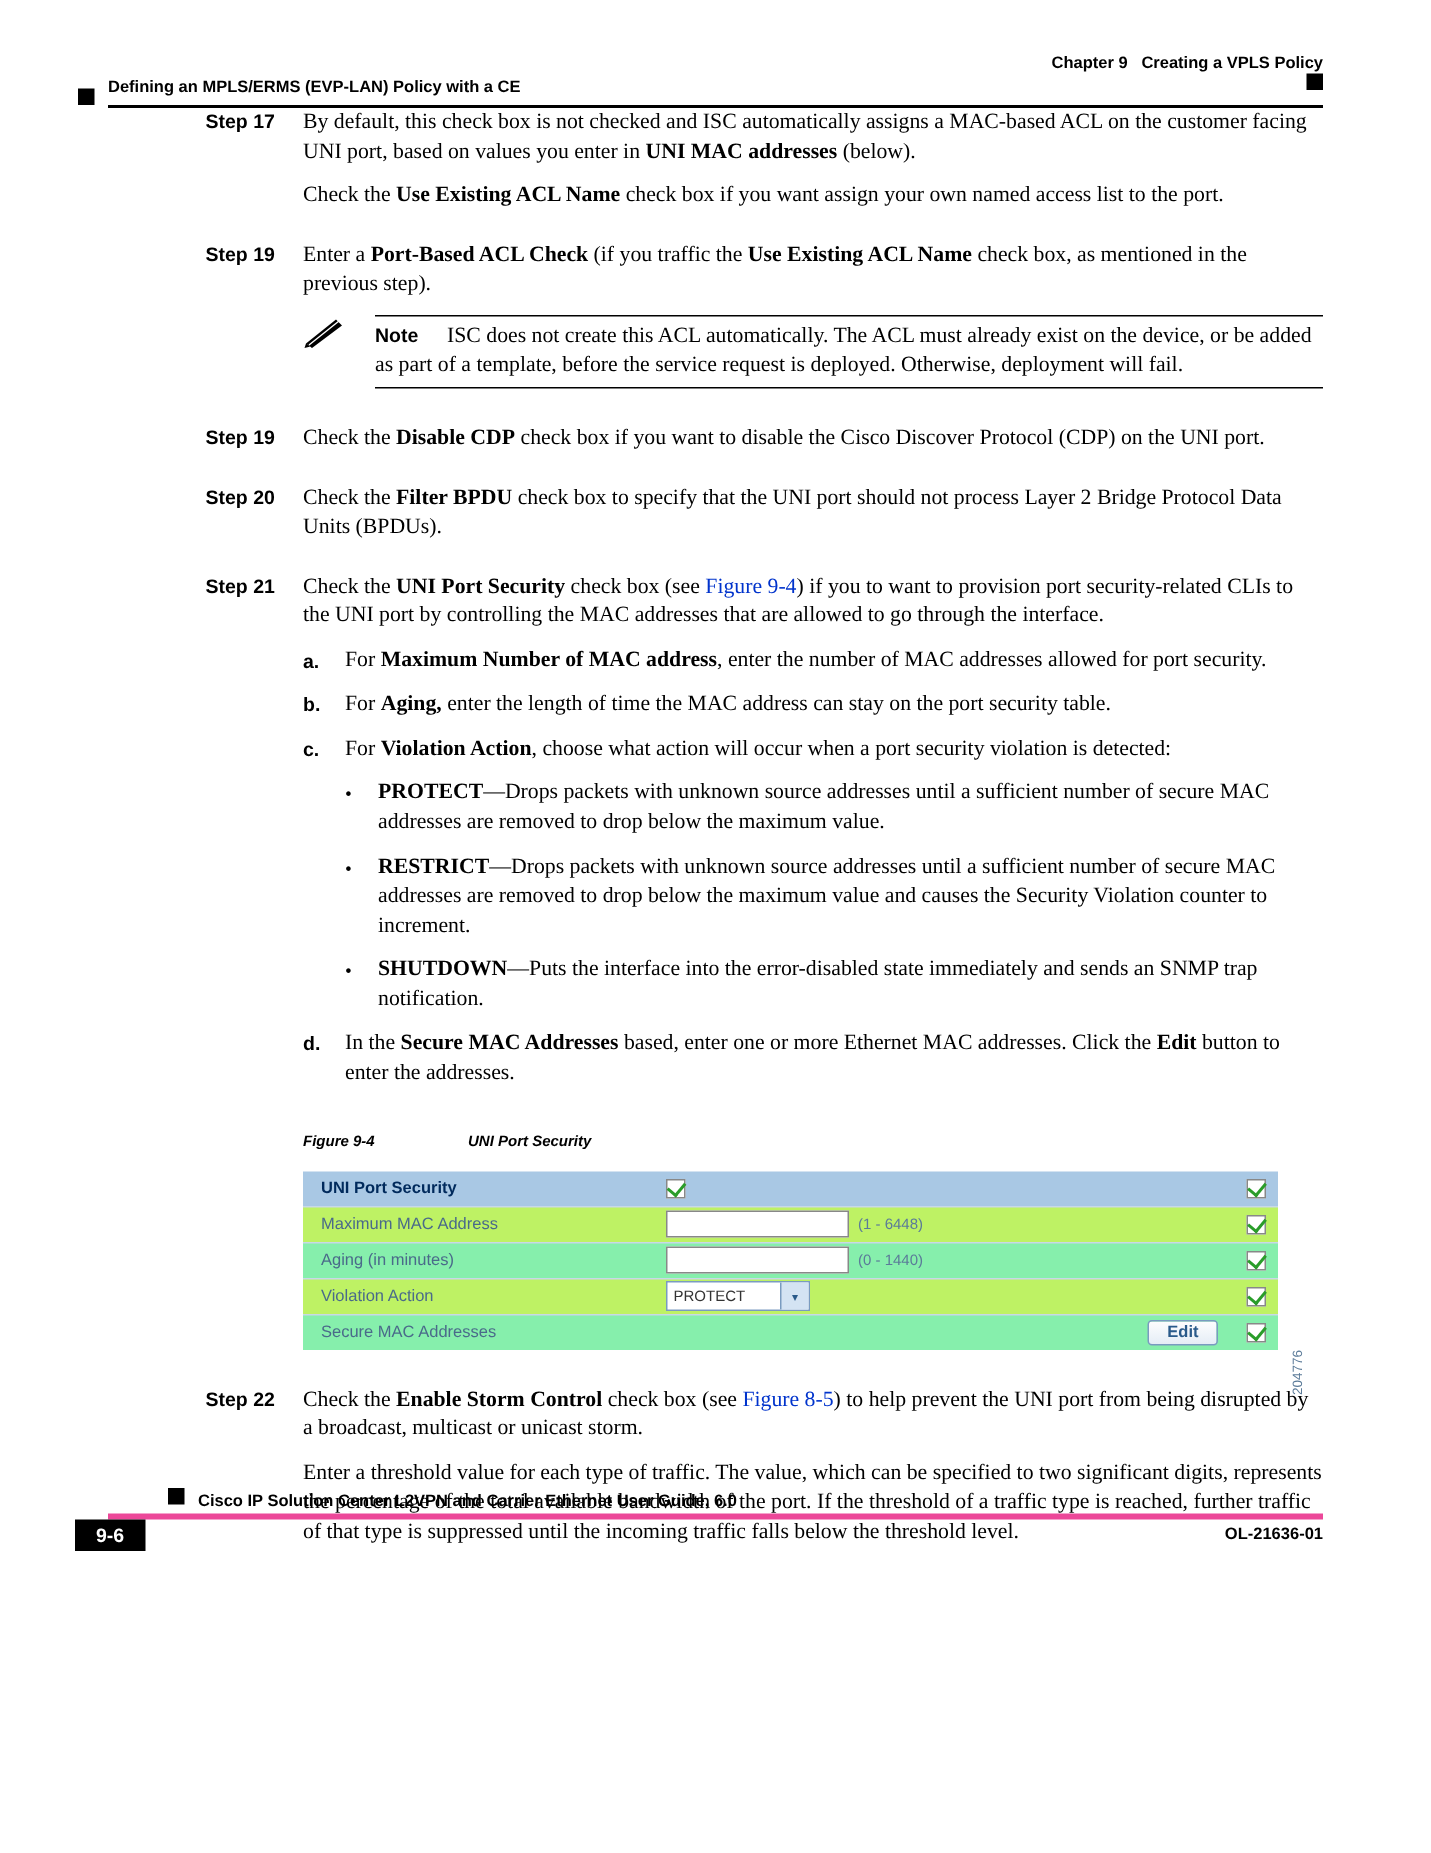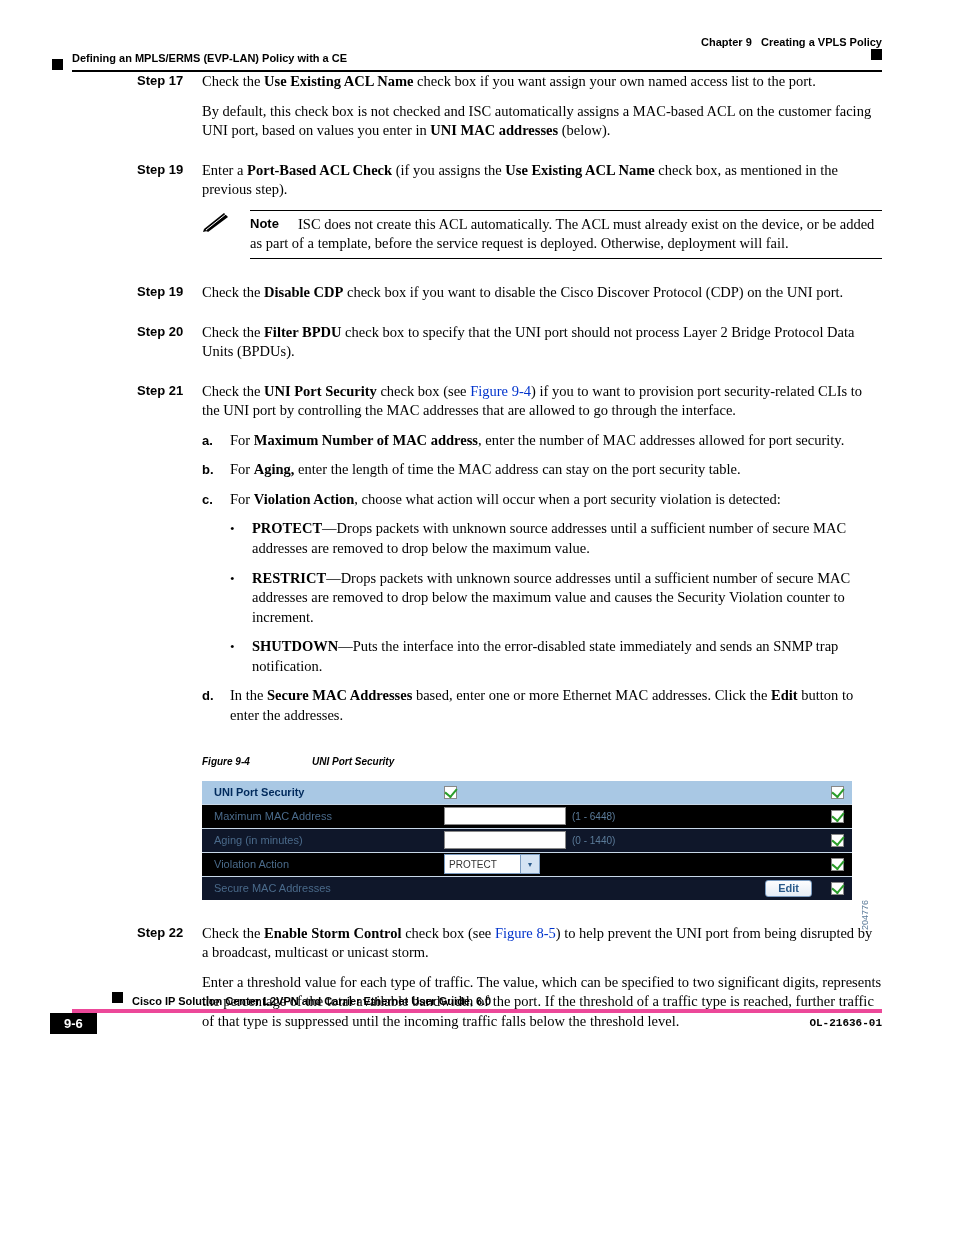--- a/index.html
+++ b/index.html
@@ -142,22 +142,22 @@
   .fig-row {
     height: 23px;
     display: flex;
     align-items: center;
     border-top: 1px solid #c8d8e8;
   }
   .fig-row.header-row {
     background: #a9c8e4;
     border-top: none;
   }
-  .fig-row.odd { background: #0f172a; justify-content: center; }
-  .fig-row.even { background: #000000; }
+  .fig-row.odd { background: #86efac; justify-content: center; }
+  .fig-row.even { background: #bef264; }
   .fig-label {
     width: 230px;
     padding-left: 12px;
     color: #4a6a8a;
   }
   .fig-row.header-row .fig-label {
     color: #002a5c;
     font-weight: bold;
   }
   .fig-control {
@@ -279,21 +279,21 @@
     color:#fff;
     font-family: Arial, Helvetica, sans-serif;
     font-size: 13px;
     font-weight: bold;
     padding: 3px 14px;
   }
   .footer .doc-id {
     position:absolute;
     right:0;
     top:4px;
-    font-family: Liberation Mono, monospace;
+    font-family: Liberation Sans, sans-serif;
     font-size: 11px;
     font-weight: bold;
   }
 </style>
 </head>
 <body>
 
 <div class="page">
 
   <div class="header">
@@ -303,29 +303,29 @@
     </div>
     <div class="section">Defining an MPLS/ERMS (EVP-LAN) Policy with a CE</div>
     <div class="end-mark"></div>
   </div>
 
   <div class="content">
 
     <div class="step-row">
       <div class="step-label">Step 17</div>
       <div class="step-body">
+        <p><span>By default, this check box is not checked and ISC automatically assigns a MAC-based ACL on the customer facing UNI port, based on values you enter in </span><span class="b">UNI MAC addresses</span><span> (below).</span></p>
         <p><span>Check the </span><span class="b">Use Existing ACL Name</span><span> check box if you want assign your own named access list to the port.</span></p>
-        <p><span>By default, this check box is not checked and ISC automatically assigns a MAC-based ACL on the customer facing UNI port, based on values you enter in </span><span class="b">UNI MAC addresses</span><span> (below).</span></p>
       </div>
     </div>
 
     <div class="step-row">
       <div class="step-label">Step 19</div>
       <div class="step-body">
-        <p><span>Enter a </span><span class="b">Port-Based ACL Check</span><span> (if you assigns the </span><span class="b">Use Existing ACL Name</span><span> check box, as mentioned in the previous step).</span></p>
+        <p><span>Enter a </span><span class="b">Port-Based ACL Check</span><span> (if you traffic the </span><span class="b">Use Existing ACL Name</span><span> check box, as mentioned in the previous step).</span></p>
         <div class="note-block">
           <div class="note-icon">
             <svg width="30" height="22" viewBox="0 0 30 22">
                 <path d="M2 19 L22 3 L26 7 L6 22 Z M2 19 L1 22 L5 21 Z" fill="#000"></path>
                 <path d="M4 20 L24 4" stroke="#fff" stroke-width="1"></path>
               </svg>
           </div>
           <div class="note-body">
             <span class="note-label">Note</span><span>ISC does not create this ACL automatically. The ACL must already exist on the device, or be added as part of a template, before the service request is deployed. Otherwise, deployment will fail.</span>
           </div>

